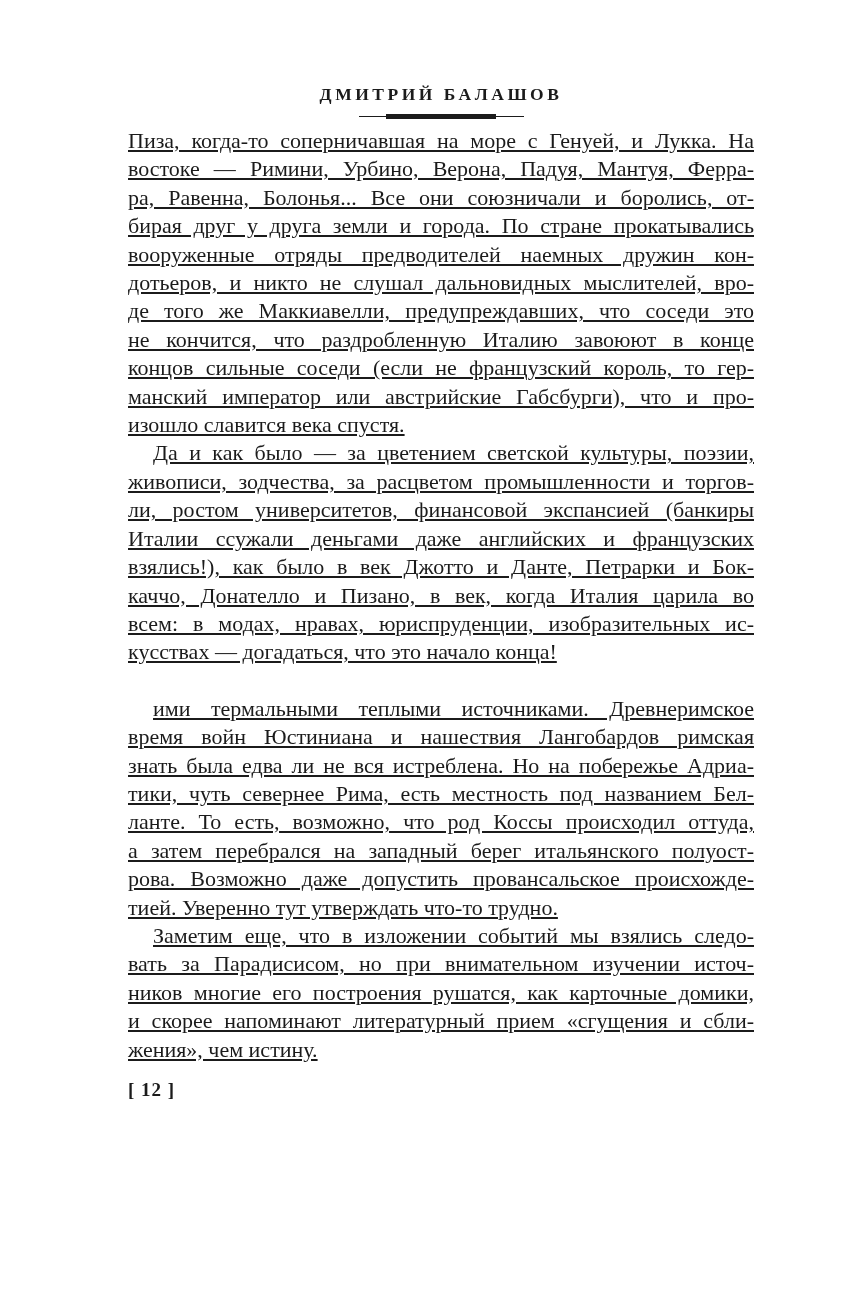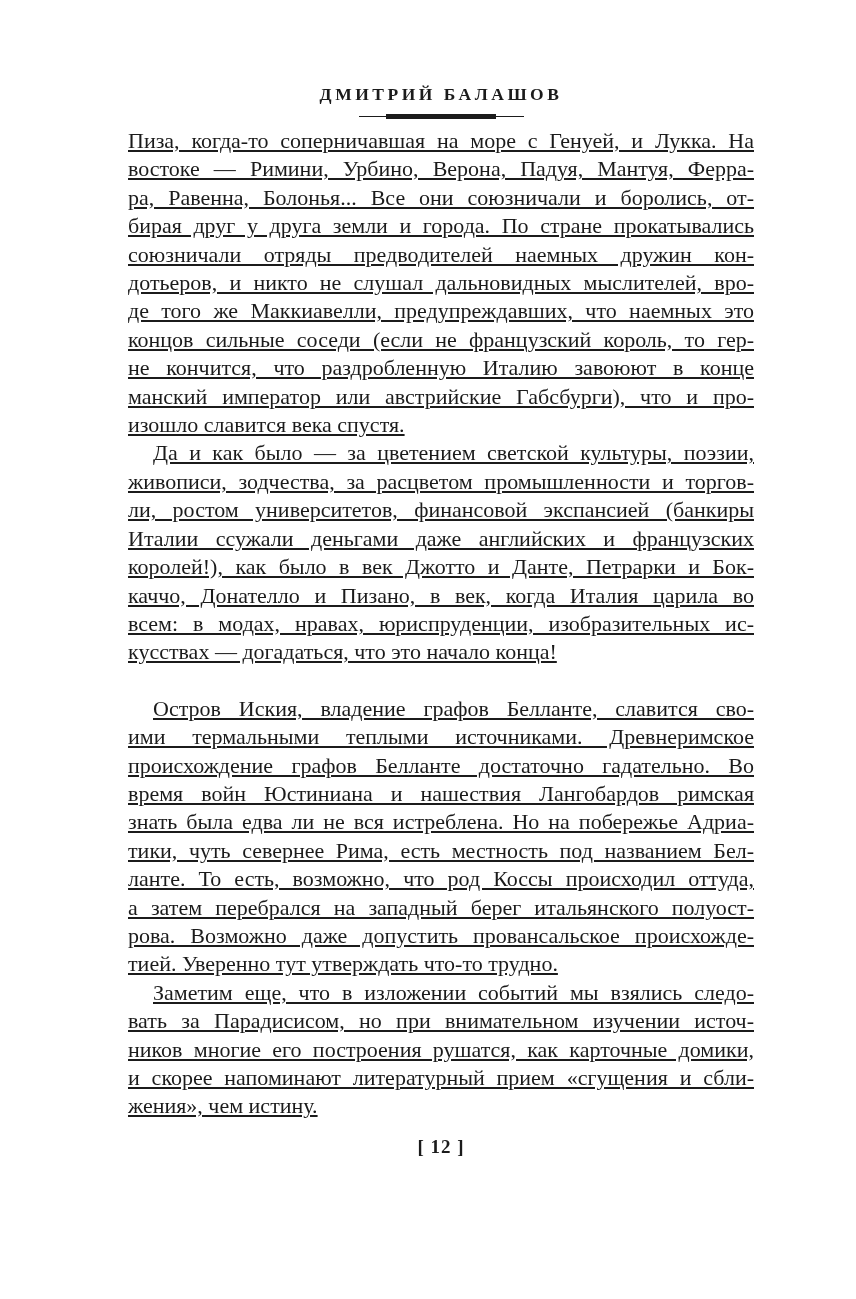--- a/index.html
+++ b/index.html
@@ -70,21 +70,21 @@
     white-space: normal;
   }
   .line.last {
     text-align-last: left;
   }
   .para.indent .line:first-child {
     text-indent: 25px;
   }
   .page-number {
     margin-top: 14px;
-    text-align: center;
+    text-align: left;
     font-size: 19px;
     line-height: 24px;
     font-weight: bold;
     letter-spacing: 1px;
     color: #1b1b1b;
   }
 </style>
 </head>
 <body>
 
@@ -97,42 +97,40 @@
       <div class="thick-rule"></div>
     </div>
   </div>
 
   <div class="page-body">
       <div class="para">
         <div class="line">Пиза, когда-то соперничавшая на море с Генуей, и Лукка. На</div>
         <div class="line">востоке — Римини, Урбино, Верона, Падуя, Мантуя, Ферра-</div>
         <div class="line">ра, Равенна, Болонья... Все они союзничали и боролись, от-</div>
         <div class="line">бирая друг у друга земли и города. По стране прокатывались</div>
-        <div class="line">союзничали отряды предводителей наемных дружин кон-</div>
+        <div class="line">вооруженные отряды предводителей наемных дружин кон-</div>
         <div class="line">дотьеров, и никто не слушал дальновидных мыслителей, вро-</div>
-        <div class="line">де того же Маккиавелли, предупреждавших, что наемных это</div>
+        <div class="line">де того же Маккиавелли, предупреждавших, что соседи это</div>
+        <div class="line">не кончится, что раздробленную Италию завоюют в конце</div>
         <div class="line">концов сильные соседи (если не французский король, то гер-</div>
-        <div class="line">не кончится, что раздробленную Италию завоюют в конце</div>
         <div class="line">манский император или австрийские Габсбурги), что и про-</div>
         <div class="line last">изошло славится века спустя.</div>
       </div>
       <div class="para indent">
         <div class="line">Да и как было — за цветением светской культуры, поэзии,</div>
         <div class="line">живописи, зодчества, за расцветом промышленности и торгов-</div>
         <div class="line">ли, ростом университетов, финансовой экспансией (банкиры</div>
         <div class="line">Италии ссужали деньгами даже английских и французских</div>
-        <div class="line">королей!), как было в век Джотто и Данте, Петрарки и Бок-</div>
+        <div class="line">взялись!), как было в век Джотто и Данте, Петрарки и Бок-</div>
         <div class="line">каччо, Донателло и Пизано, в век, когда Италия царила во</div>
         <div class="line">всем: в модах, нравах, юриспруденции, изобразительных ис-</div>
         <div class="line last">кусствах — догадаться, что это начало конца!</div>
       </div>
       <div class="para indent section-gap">
-        <div class="line">Остров Иския, владение графов Белланте, славится сво-</div>
         <div class="line">ими термальными теплыми источниками. Древнеримское</div>
-        <div class="line">происхождение графов Белланте достаточно гадательно. Во</div>
         <div class="line">время войн Юстиниана и нашествия Лангобардов римская</div>
         <div class="line">знать была едва ли не вся истреблена. Но на побережье Адриа-</div>
         <div class="line">тики, чуть севернее Рима, есть местность под названием Бел-</div>
         <div class="line">ланте. То есть, возможно, что род Коссы происходил оттуда,</div>
         <div class="line">а затем перебрался на западный берег итальянского полуост-</div>
         <div class="line">рова. Возможно даже допустить провансальское происхожде-</div>
         <div class="line last">тией. Уверенно тут утверждать что-то трудно.</div>
       </div>
       <div class="para indent">
         <div class="line">Заметим еще, что в изложении событий мы взялись следо-</div>

